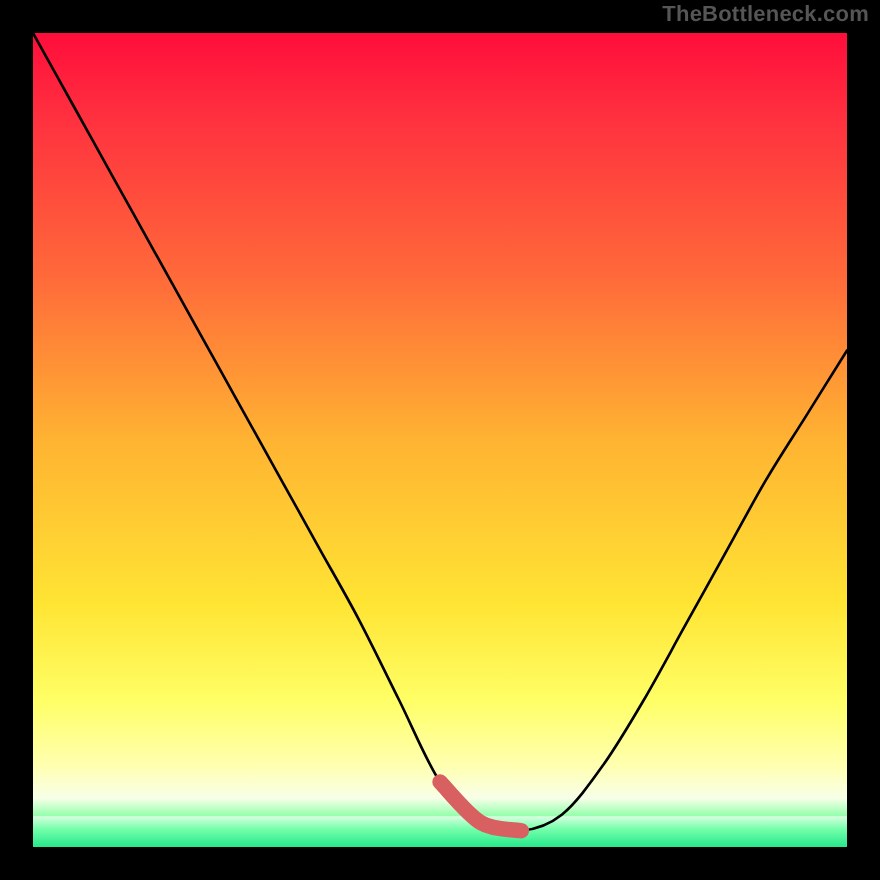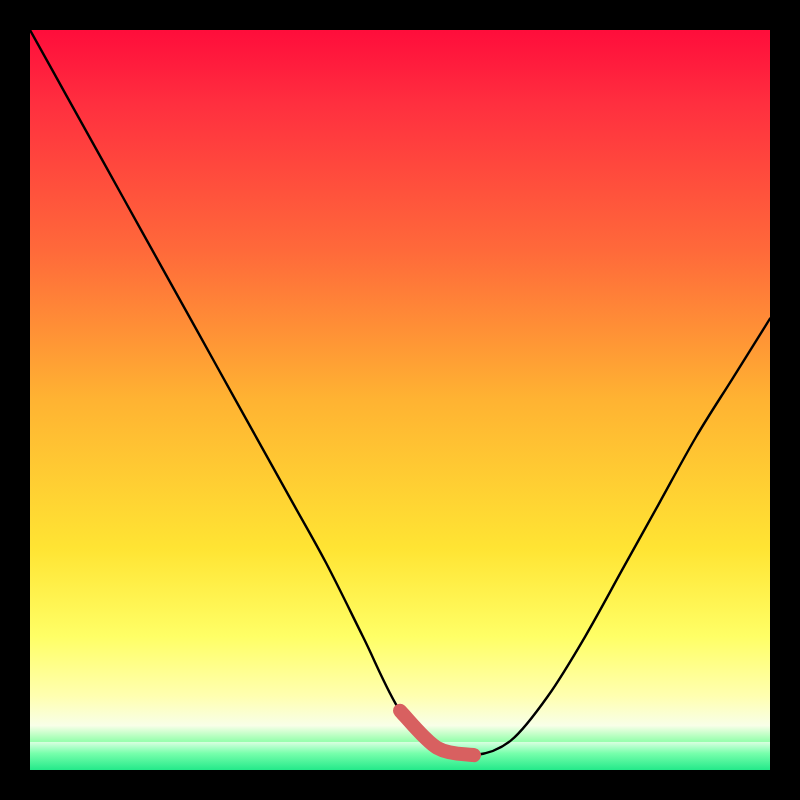--- a/index.html
+++ b/index.html
@@ -81,20 +81,21 @@
     stroke: #d86060;
     stroke-width: 14;
     stroke-linecap: round;
   }
 </style>
 </head>
 <body>
 
 <div class="frame">
 
+  <div class="watermark">TheBottleneck.com</div>
 
   <div class="plot">
     <div class="gradient"></div>
     <div class="green-strip"></div>
 
     <svg class="curve" viewBox="0 0 740 740" preserveAspectRatio="none">
       <path class="line" d="M 0.0 0.0 C 6.2 11.1, 24.7 44.4, 37.0 66.6 C 49.3 88.8, 61.7 111.0, 74.0 133.2 C 86.3 155.4, 98.7 177.6, 111.0 199.8 C 123.3 222.0, 135.7 244.2, 148.0 266.4 C 160.3 288.6, 172.7 310.8, 185.0 333.0 C 197.3 355.2, 209.7 377.4, 222.0 399.6 C 234.3 421.8, 246.7 444.0, 259.0 466.2 C 271.3 488.4, 283.7 509.4, 296.0 532.8 C 308.3 556.2, 320.7 582.1, 333.0 606.8 C 345.3 631.5, 357.7 662.3, 370.0 680.8 C 382.3 699.3, 394.7 710.4, 407.0 717.8 C 419.3 725.2, 431.7 726.4, 444.0 725.2 C 456.3 724.0, 468.7 720.3, 481.0 710.4 C 493.3 700.5, 505.7 683.3, 518.0 666.0 C 530.3 648.7, 542.7 627.8, 555.0 606.8 C 567.3 585.8, 579.7 562.4, 592.0 540.2 C 604.3 518.0, 616.7 495.8, 629.0 473.6 C 641.3 451.4, 653.7 428.0, 666.0 407.0 C 678.3 386.0, 690.7 367.5, 703.0 347.8 C 715.3 328.1, 733.8 298.5, 740.0 288.6"></path>
       <path class="nub" d="M 370.0 680.8 C 376.2 687.0, 394.7 710.4, 407.0 717.8 C 419.3 725.2, 437.8 724.0, 444.0 725.2"></path>
     </svg>
   </div>

